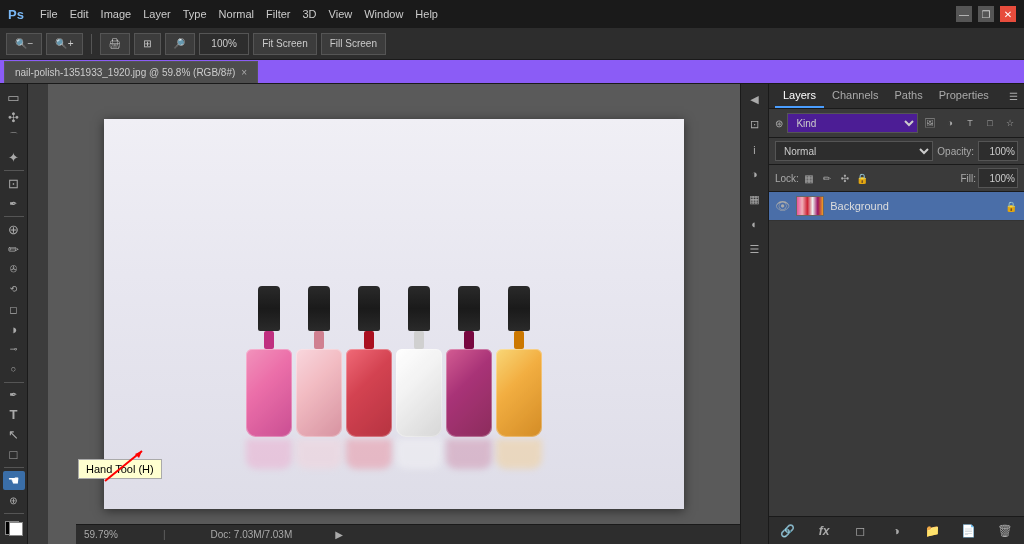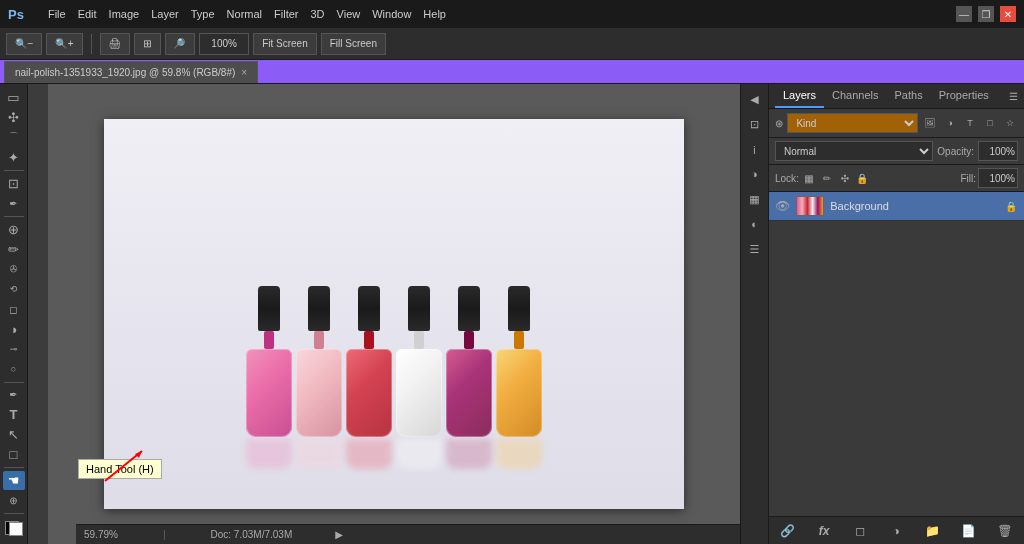--- a/index.html
+++ b/index.html
@@ -112,21 +112,21 @@
       padding: 5px 8px; font-size: 11px; color: #aaa; cursor: pointer; border-bottom: 2px solid transparent; text-align: center;
     }
     .layer-tab.active { color: #fff; border-bottom: 2px solid #4a9eff; }
     #layers-tabs .panel-menu { color: #aaa; cursor: pointer; font-size: 10px; }
 
     
     #layer-filter {
       display: flex; align-items: center; padding: 4px 6px; gap: 4px; background: #3a3a3a; border-bottom: 1px solid #1a1a1a;
     }
     .filter-type {
-      flex: 1; background: #a16207; border: 1px solid #555; color: #ccc; font-size: 10px; padding: 1px 4px; height: 20px;
+      flex: 1; background: #4c1d95; border: 1px solid #555; color: #ccc; font-size: 10px; padding: 1px 4px; height: 20px;
     }
     .filter-icon-btn {
       width: 16px; height: 16px; background: #3a3a3a; border: none; color: #aaa; cursor: pointer; font-size: 9px; display: flex; align-items: center; justify-content: center;
     }
 
     
     #blend-row {
       display: flex; align-items: center; padding: 3px 6px; gap: 4px; background: #3a3a3a; border-bottom: 1px solid #1a1a1a;
     }
     .blend-select {
@@ -178,21 +178,21 @@
     }
 
     #right-container {
       display: flex; flex: 0 0 284px;
     }
   </style>
 </head>
 <body>
 
 <div id="titlebar">
-  <div style="display:flex;align-items:center;gap:16px;">
+  <div style="display:flex;align-items:center;gap:8px;">
     <span class="ps-logo">Ps</span>
     <div class="menu-bar">
       <span>File</span>
       <span>Edit</span>
       <span>Image</span>
       <span>Layer</span>
       <span>Type</span>
       <span>Normal</span>
       <span>Filter</span>
       <span>3D</span>

